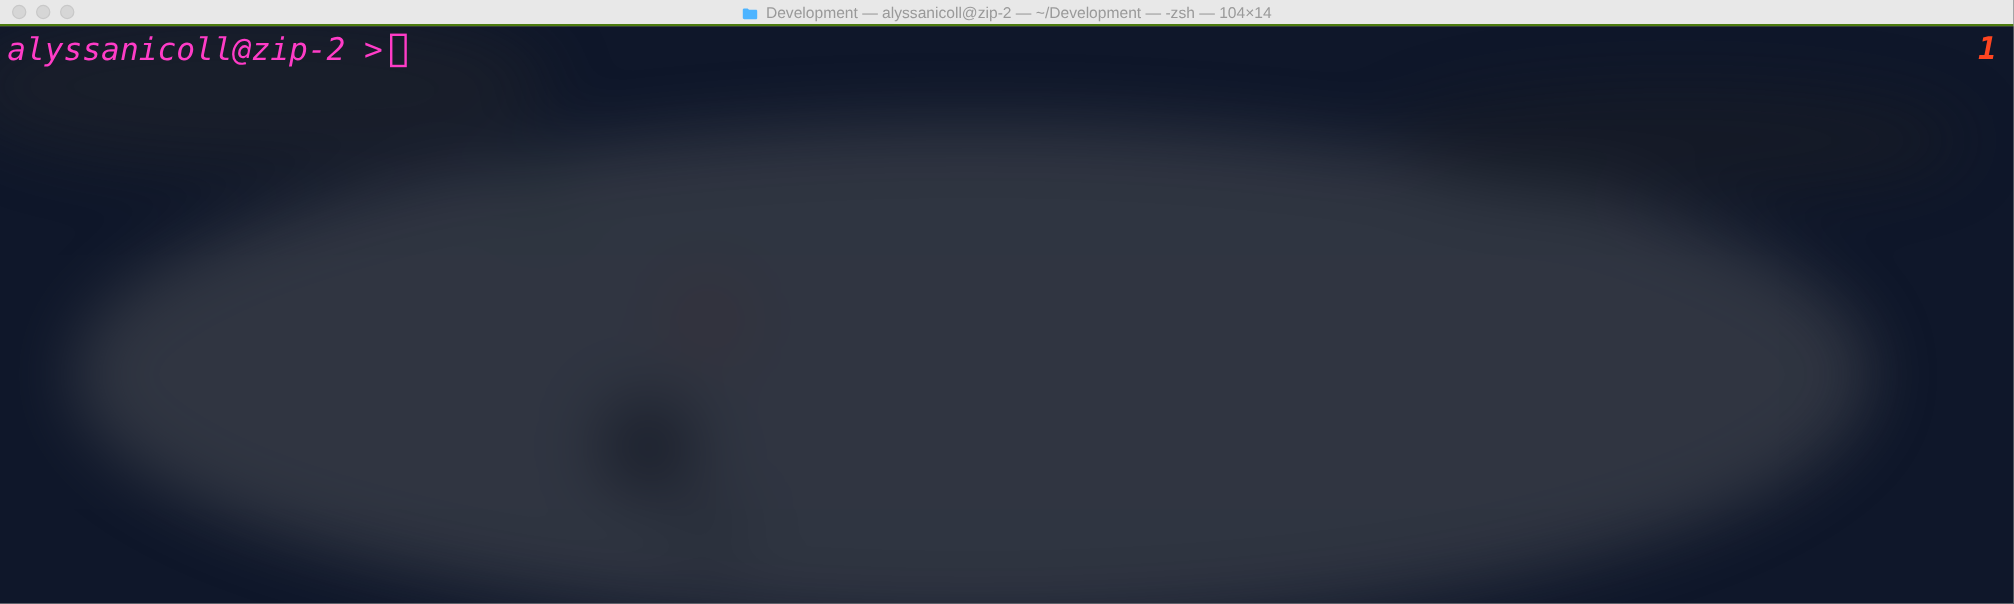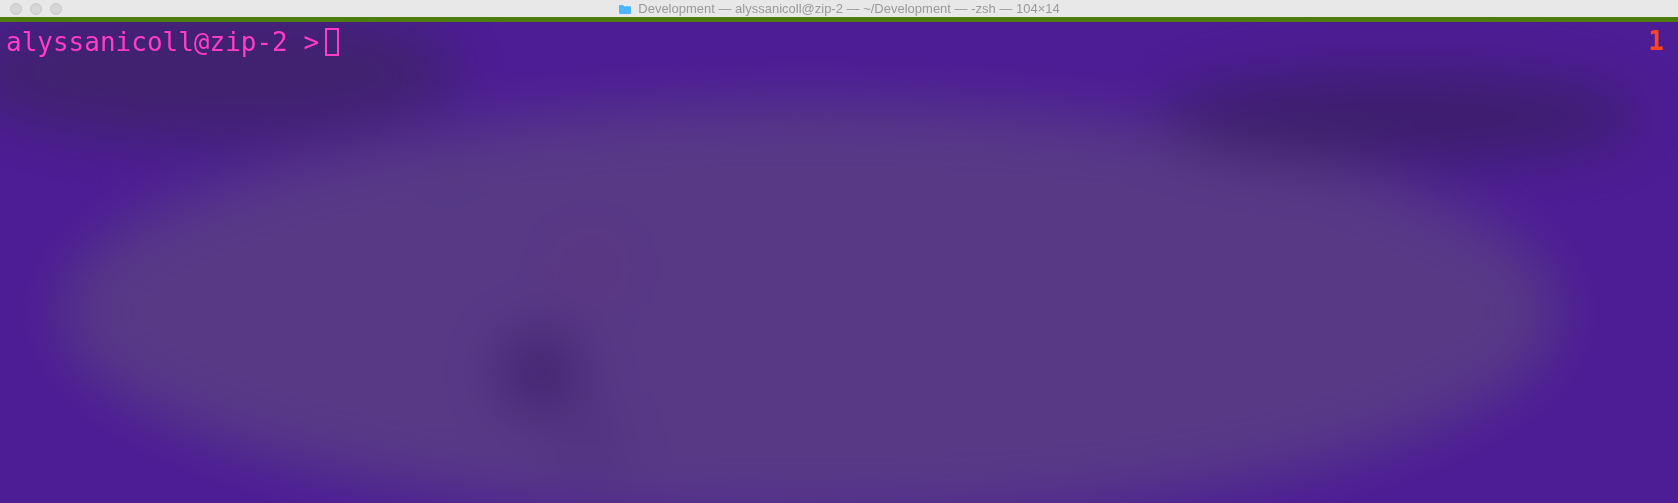--- a/index.html
+++ b/index.html
@@ -1,21 +1,21 @@
 <!DOCTYPE html>
 <html><head>
 <meta charset="utf-8">
 <style>
   * { margin: 0; padding: 0; box-sizing: border-box; }
   html, body { width: 1678px; height: 503px; overflow: hidden; font-family: -apple-system, BlinkMacSystemFont, "Segoe UI", sans-serif; }
   .window { width: 100%; height: 100%; display: flex; flex-direction: column; background: #3a3a3a; }
   .titlebar {
     height: 22px;
     background: #e8e8e8;
-    border-bottom: 5px solid #4d7c0f;
+    border-bottom: 2px solid #4d7c0f;
     display: flex;
     align-items: center;
     position: relative;
     user-select: none;
   }
   .traffic-lights {
     display: flex;
     gap: 8px;
     padding-left: 10px;
     align-items: center;
@@ -35,23 +35,24 @@
     pointer-events: none;
     font-size: 13px;
     color: #9a9a9a;
   }
   .folder-icon {
     width: 14px; height: 11px;
     display: inline-block;
   }
   .terminal {
     flex: 1;
-    background: #4c1d95;
+    background: #0f172a;
     position: relative;
     overflow: hidden;
+    font-style: italic;
   }
   
   .bg-blur {
     position: absolute; inset: 0;
     filter: blur(28px);
     opacity: 0.35;
     pointer-events: none;
   }
   .bg-blur div { position: absolute; border-radius: 50%; }
   .b1 { left: 60px; top: 80px; width: 1500px; height: 420px; background: #6d6d6d; border-radius: 18px; }

